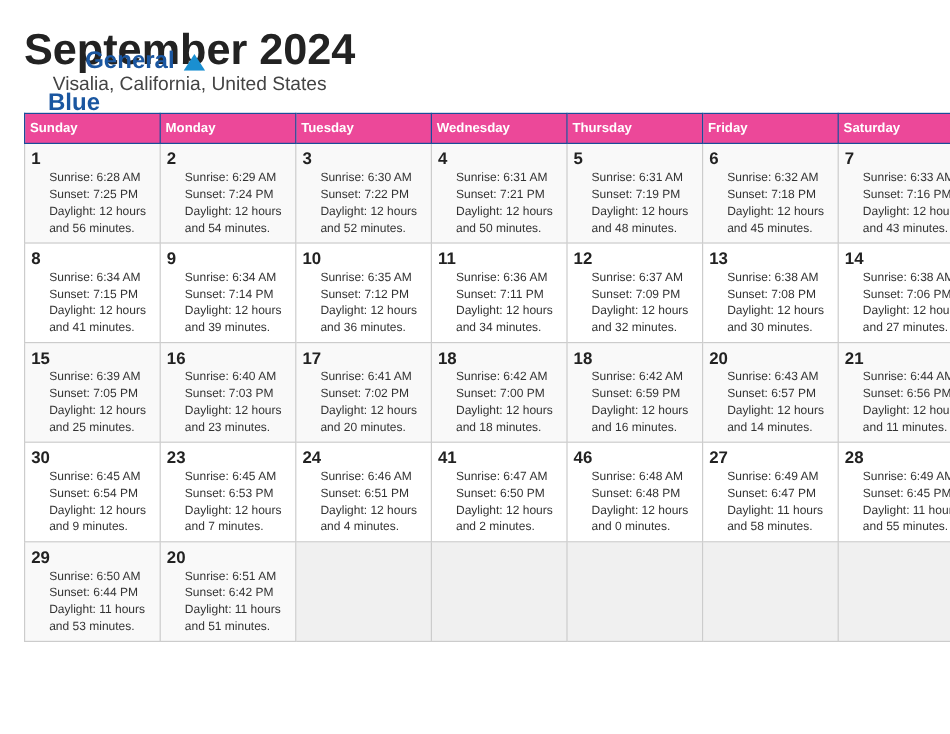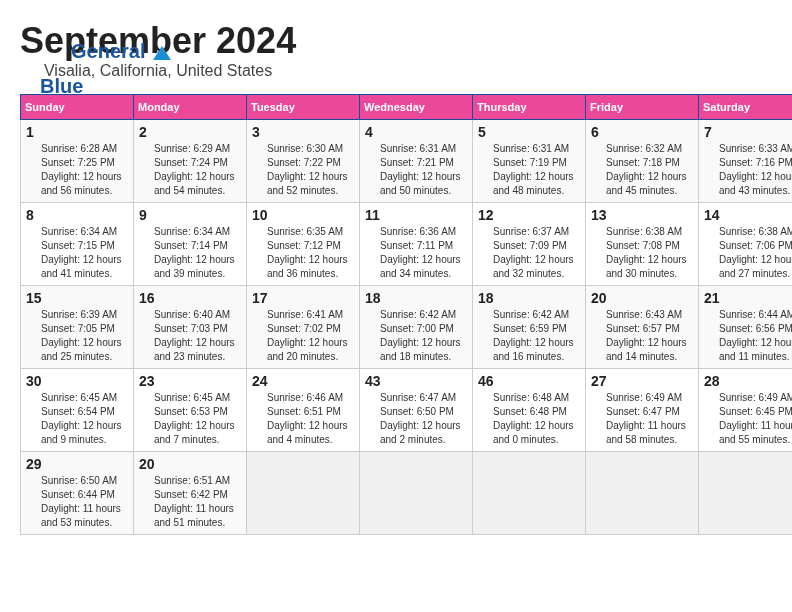--- a/index.html
+++ b/index.html
@@ -308,21 +308,21 @@
       </td>
           <td>
         <span class="day-number">24</span>
         <div class="day-info">
           Sunrise: 6:46 AM<br>
           Sunset: 6:51 PM<br>
           Daylight: 12 hours and 4 minutes.
         </div>
       </td>
           <td>
-        <span class="day-number">43</span>
+        <span class="day-number">41</span>
         <div class="day-info">
           Sunrise: 6:47 AM<br>
           Sunset: 6:50 PM<br>
           Daylight: 12 hours and 2 minutes.
         </div>
       </td>
           <td>
         <span class="day-number">46</span>
         <div class="day-info">
           Sunrise: 6:48 AM<br>

